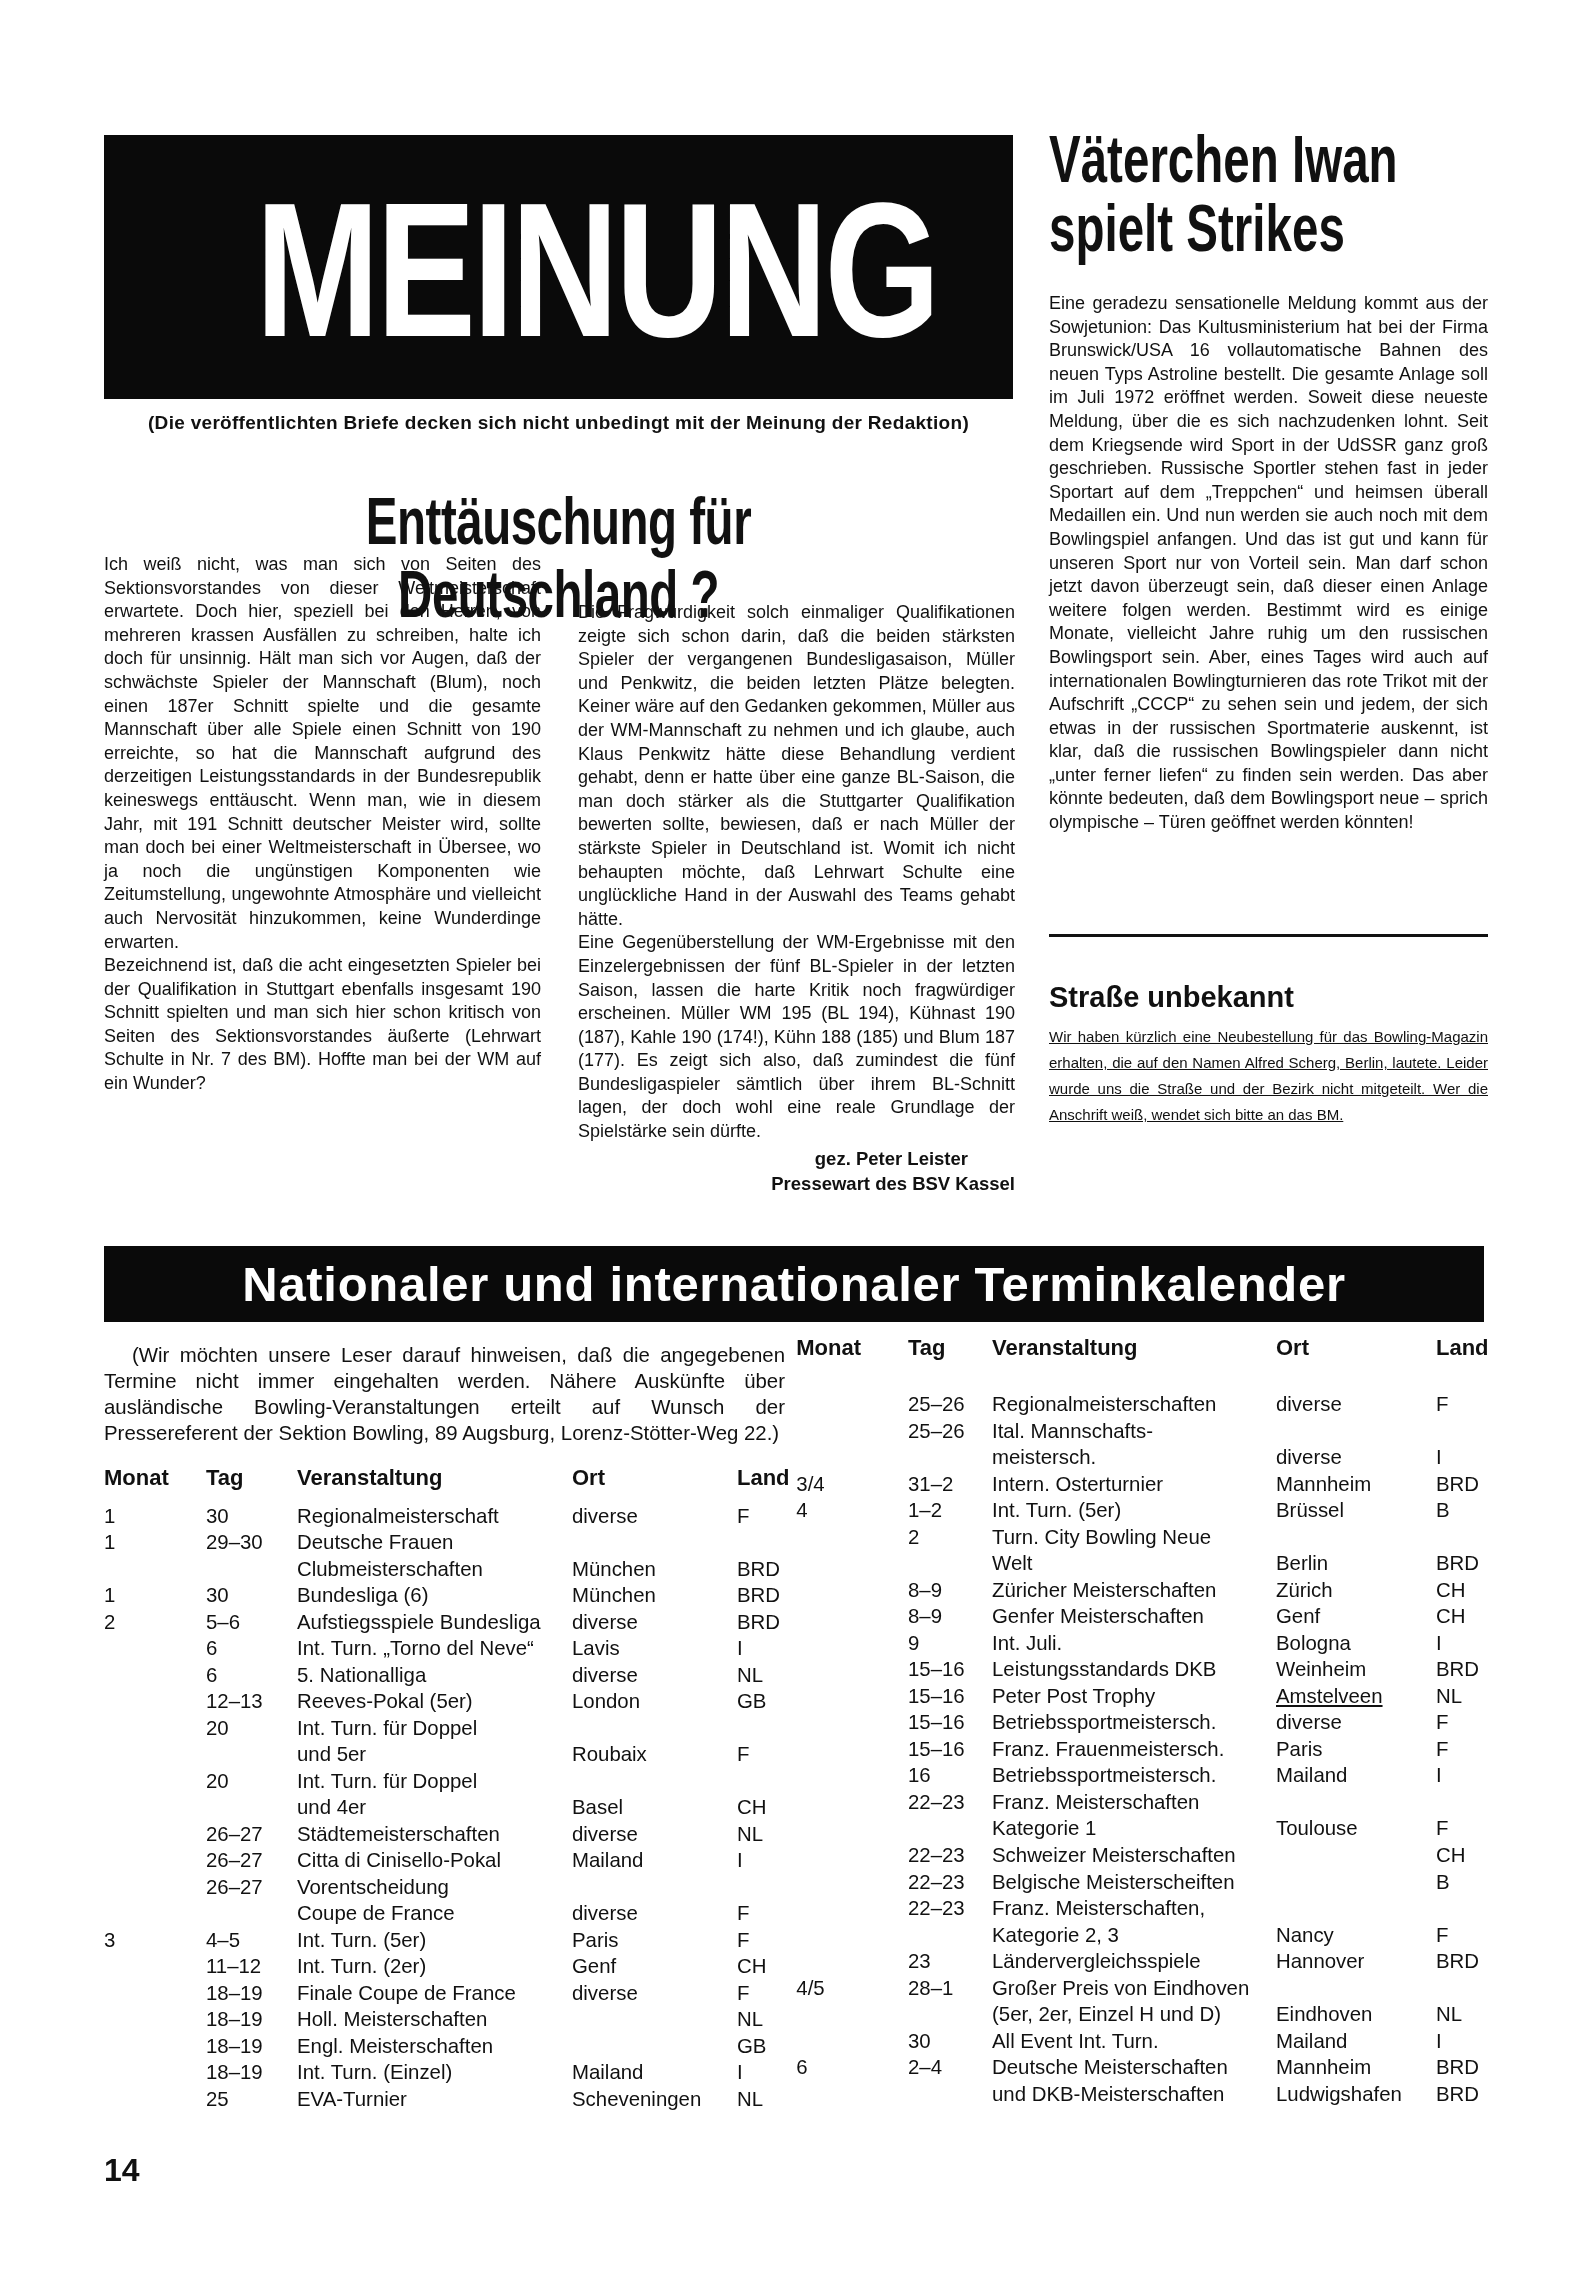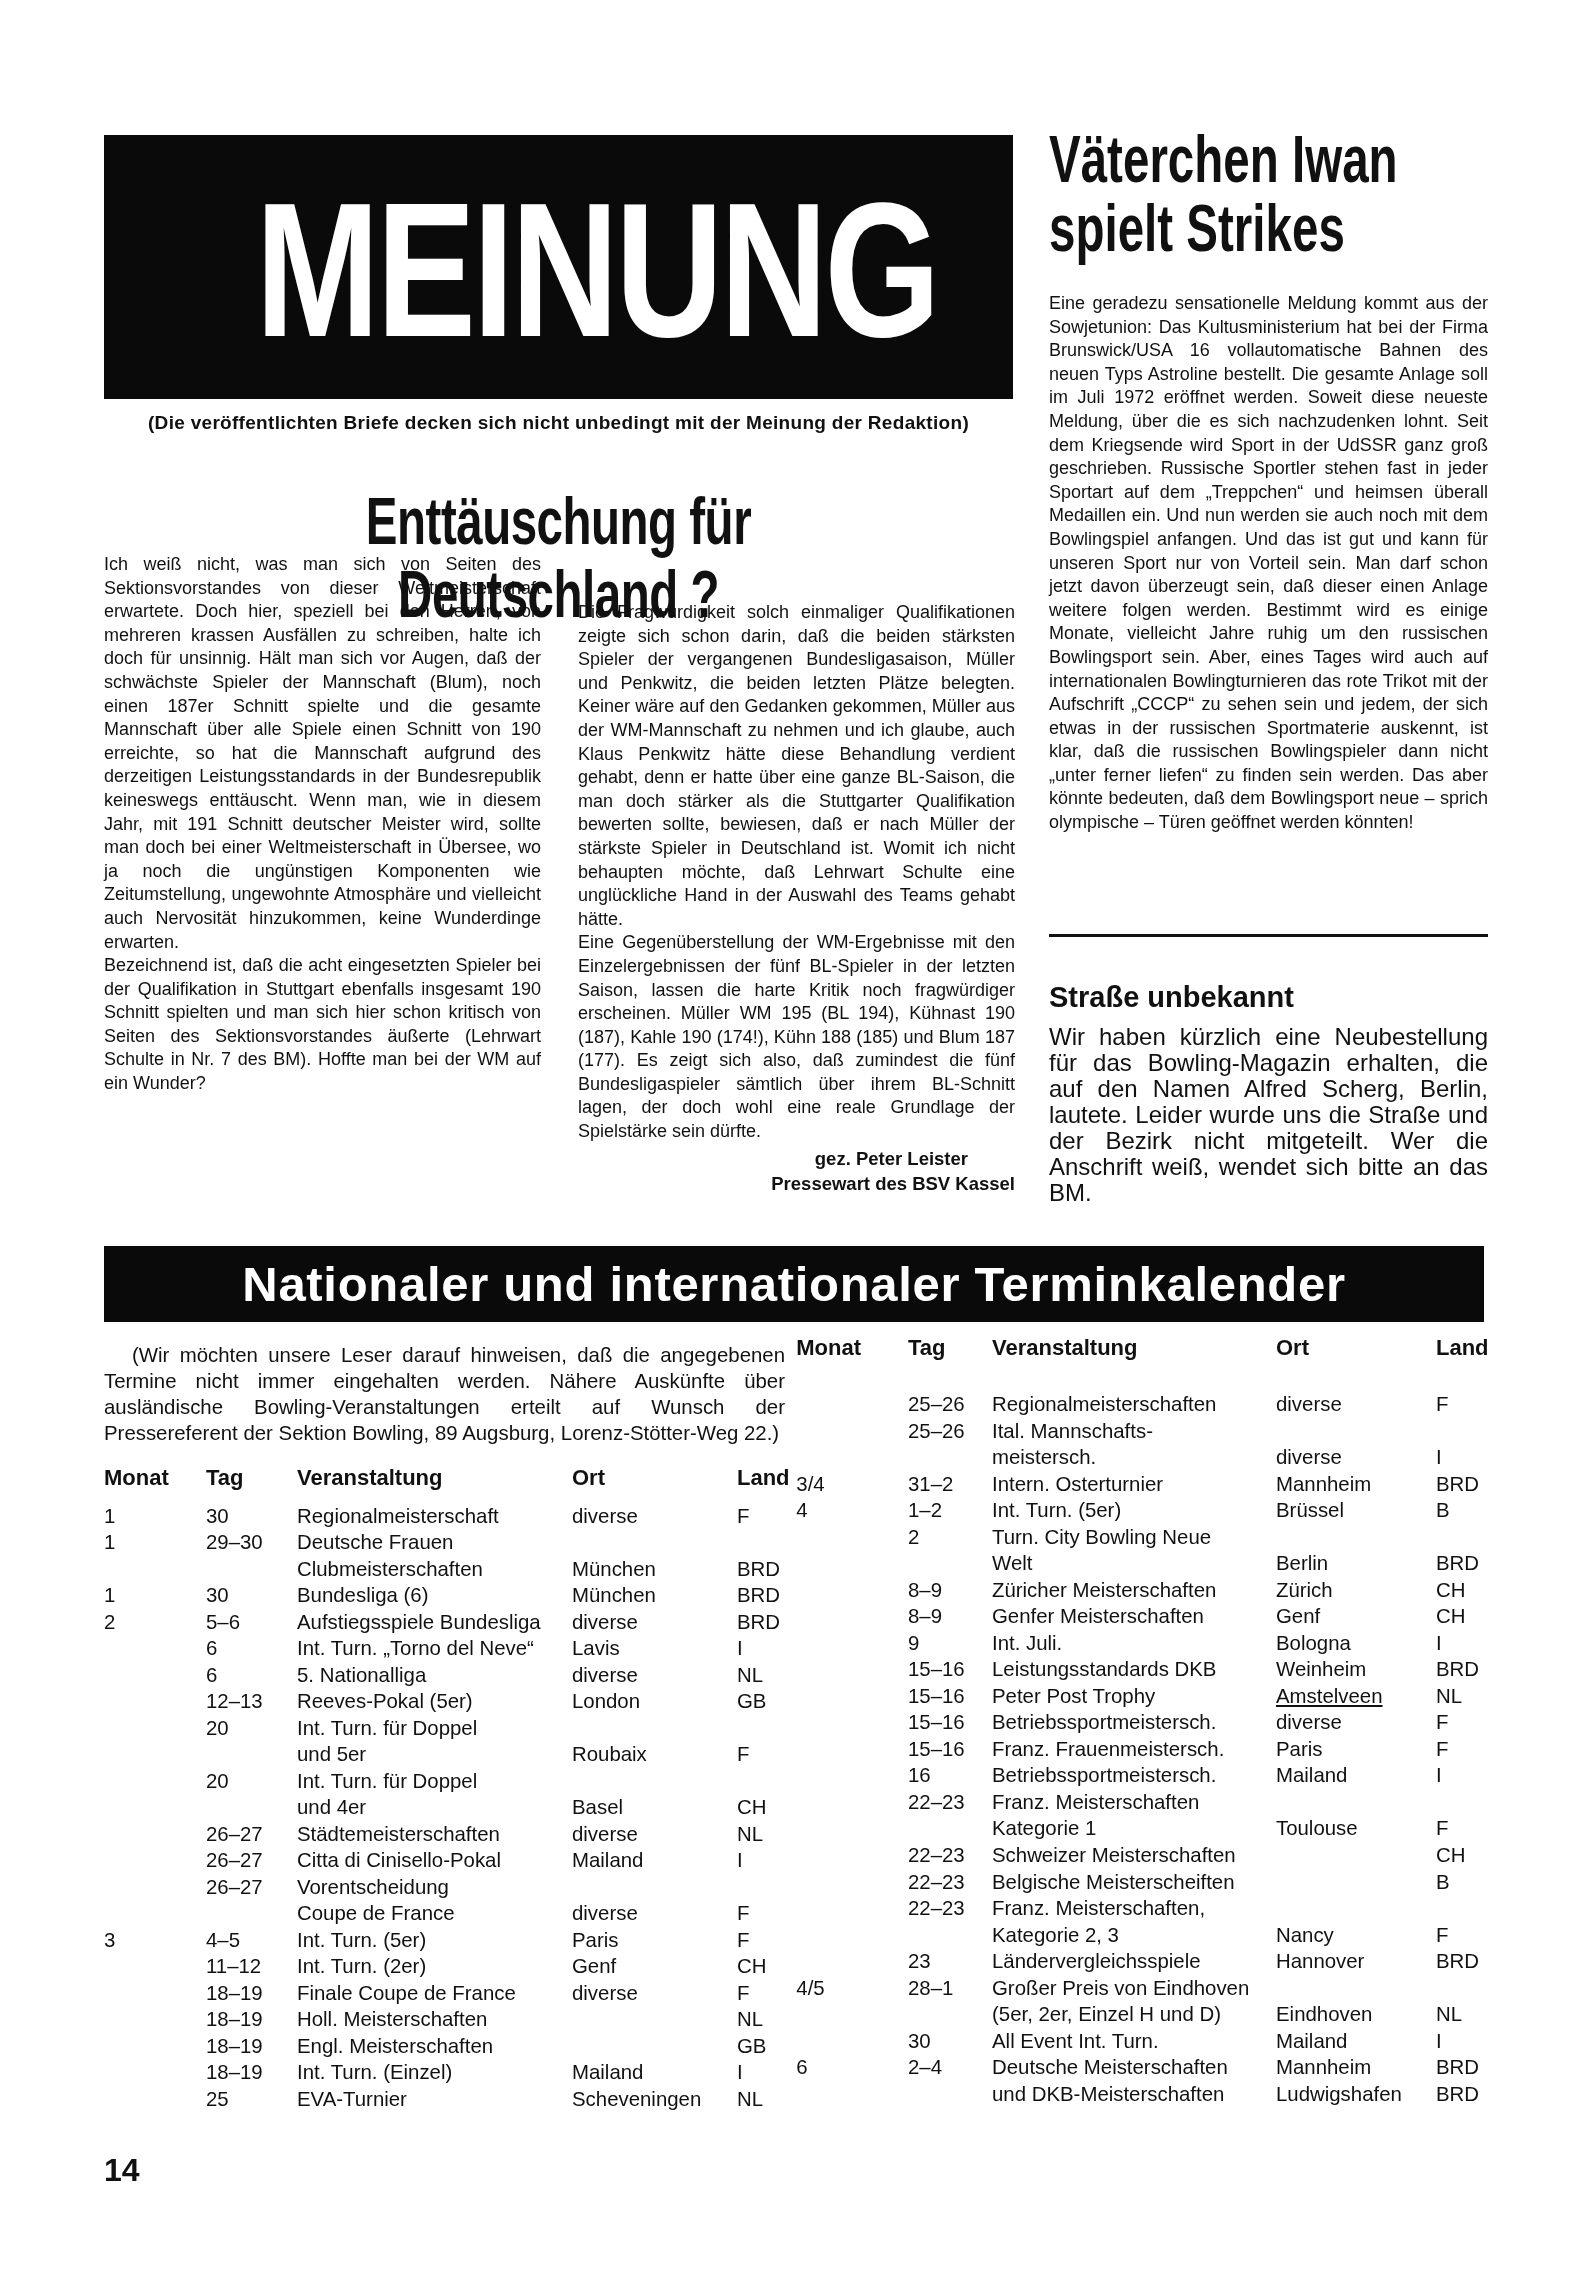--- a/index.html
+++ b/index.html
@@ -50,21 +50,21 @@
     transform: scaleX(0.72); transform-origin: left top; white-space: nowrap;
   }
   #iwan-body { left: 1049px; top: 292px; width: 439px; }
   #rule { left: 1049px; top: 934px; width: 439px; height: 2.6px; background: #111; }
   #strasse-title {
     left: 1049px; top: 981px; width: 439px;
     font-size: 29px; font-weight: bold; line-height: 33px;
   }
   #strasse-body {
     left: 1049px; top: 1024px; width: 439px;
-    font-size: 24px; line-height: 26px; text-align: justify;
+    font-size: 15px; line-height: 26px; text-align: justify; text-decoration: underline;
   }
 
   
   #termin-box {
     left: 104px; top: 1246px; width: 1380px; height: 76px; background: #0a0a0a;
   }
   #termin-title {
     position: absolute; left: 0; top: 0; width: 100%; height: 76px;
     color: #fff; font-weight: bold; font-size: 49px; line-height: 76px;
     text-align: center; letter-spacing: 0.7px;

